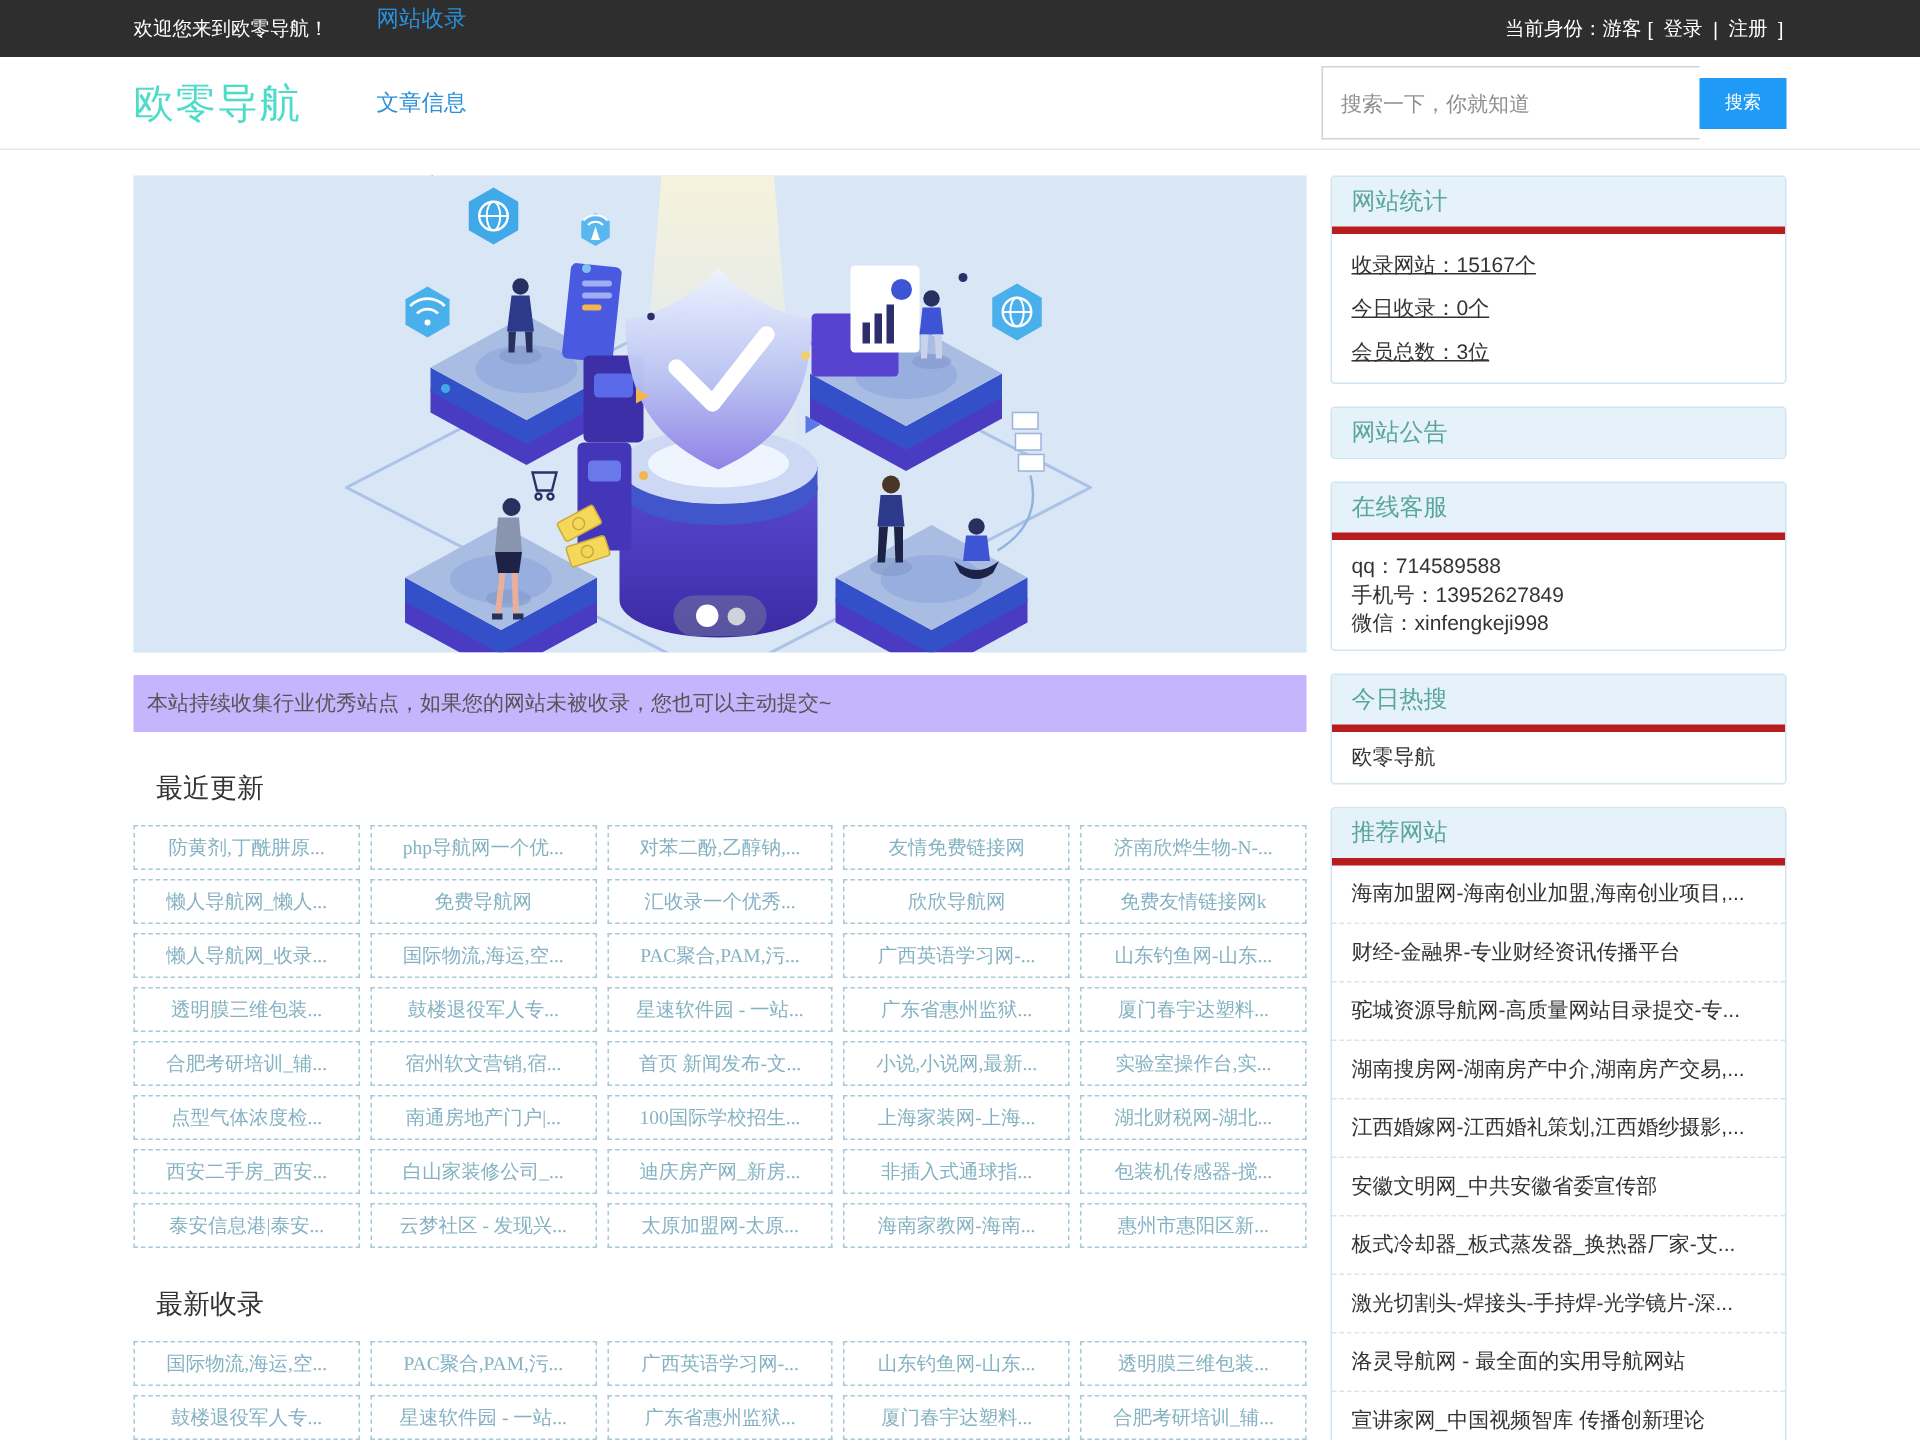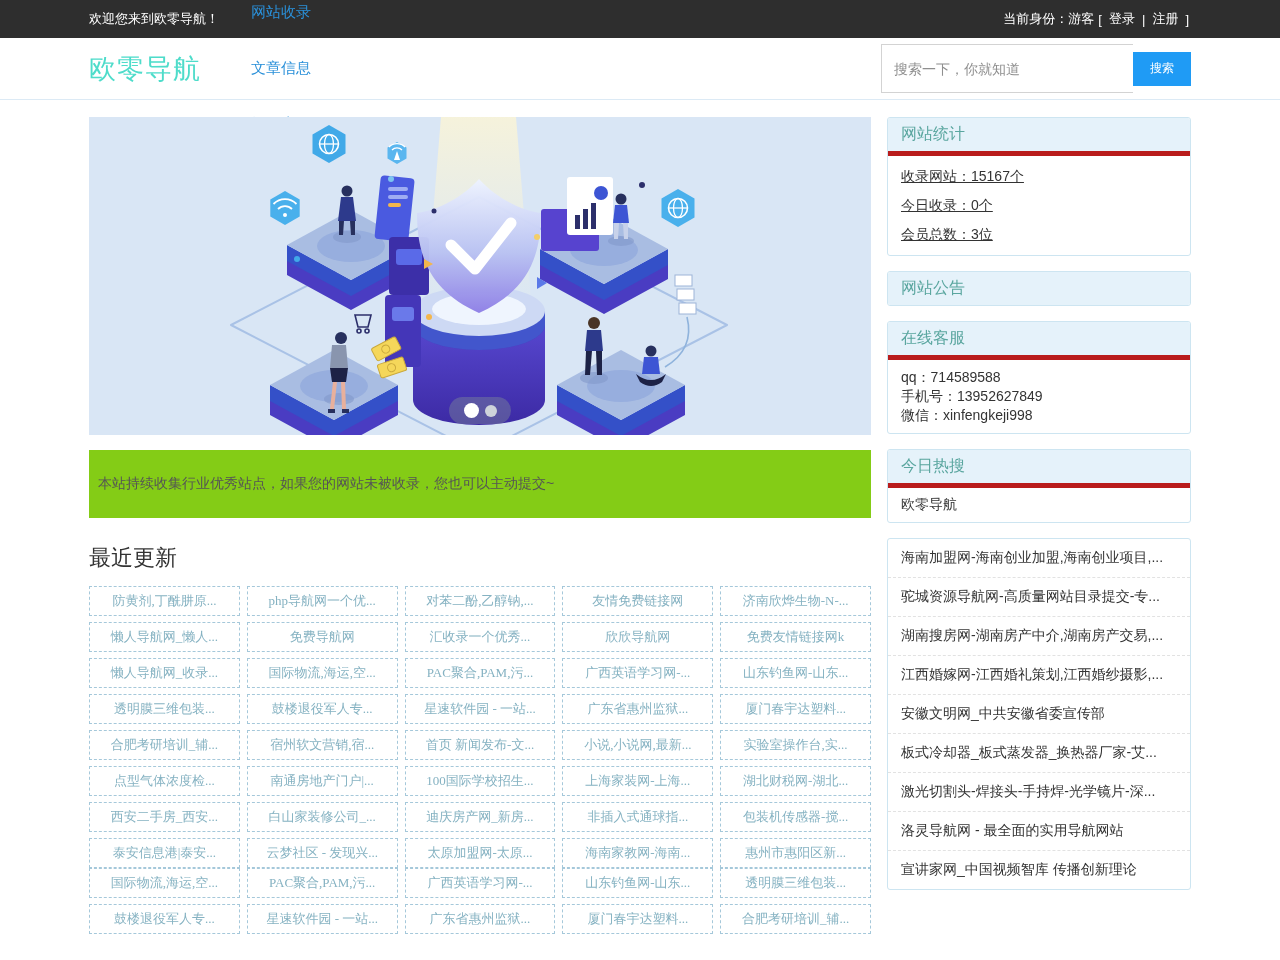--- a/index.html
+++ b/index.html
@@ -38,24 +38,24 @@
 
   
   .banner { position:relative; width:782px; height:318px; background:#d9e6f5; overflow:hidden; }
   .dots { position:absolute; left:50%; transform:translateX(-50%); bottom:11px;
           width:62px; height:27px; border-radius:14px; background:rgba(125,136,152,.45);
           display:flex; align-items:center; justify-content:center; gap:6px; }
   .dot { width:12px; height:12px; border-radius:50%; background:#ced3da; cursor:pointer; }
   .dot.active { background:#fff; width:15px; height:15px; }
 
   
-  .notice { margin-top:15px; background:#84cc16; padding:25px 9px; font-size:14px; color:#555; }
-
-  
-  .sec-title { margin:25px 0 13px; font-size:22px; font-weight:400; color:#333; }
+  .notice { margin-top:15px; background:#c4b5fd; padding:10px 9px; font-size:14px; color:#555; }
+
+  
+  .sec-title { margin:25px 15px 13px; font-size:18px; font-weight:400; color:#333; }
   .grid { display:grid; grid-template-columns:repeat(5,1fr); gap:6px 7px;font-family:Liberation Serif, serif; }
   .cell { display:block; height:30px; line-height:28px; border:1px dashed #a5c8da;
           text-align:center; font-size:13px; color:#85b2c2; white-space:nowrap;
           overflow:hidden; padding:0 6px; background:#fff; }
 
   
   .box { border:1px solid #cde5f1; border-radius:3px; margin-bottom:15px; overflow:hidden; background:#fff; }
   .box-h { background:#e5f2fa; padding:6px 13px; font-size:16px; color:#5aa69f;
            border-bottom:5px solid #b91c1c; }
   .box-solo .box-h { border-bottom:none; }
@@ -305,20 +305,21 @@
         <a class="cell" href="#">迪庆房产网_新房...</a>
         <a class="cell" href="#">非插入式通球指...</a>
         <a class="cell" href="#">包装机传感器-搅...</a>
         <a class="cell" href="#">泰安信息港|泰安...</a>
         <a class="cell" href="#">云梦社区 - 发现兴...</a>
         <a class="cell" href="#">太原加盟网-太原...</a>
         <a class="cell" href="#">海南家教网-海南...</a>
         <a class="cell" href="#">惠州市惠阳区新...</a>
       </div>
 
+    <h2 class="sec-title">最新收录</h2>
     <div class="grid">
         <a class="cell" href="#">国际物流,海运,空...</a>
         <a class="cell" href="#">PAC聚合,PAM,污...</a>
         <a class="cell" href="#">广西英语学习网-...</a>
         <a class="cell" href="#">山东钓鱼网-山东...</a>
         <a class="cell" href="#">透明膜三维包装...</a>
         <a class="cell" href="#">鼓楼退役军人专...</a>
         <a class="cell" href="#">星速软件园 - 一站...</a>
         <a class="cell" href="#">广东省惠州监狱...</a>
         <a class="cell" href="#">厦门春宇达塑料...</a>
@@ -350,22 +351,24 @@
     </div>
 
     <div class="box">
       <div class="box-h">今日热搜</div>
       <div class="hot">
           <a href="#">欧零导航</a>
         </div>
     </div>
 
     <div class="box">
+      <div class="box-h">推荐网站</div>
       <div class="rec">
           <a href="#">海南加盟网-海南创业加盟,海南创业项目,...</a>
+          <a href="#">财经-金融界-专业财经资讯传播平台</a>
           <a href="#">驼城资源导航网-高质量网站目录提交-专...</a>
           <a href="#">湖南搜房网-湖南房产中介,湖南房产交易,...</a>
           <a href="#">江西婚嫁网-江西婚礼策划,江西婚纱摄影,...</a>
           <a href="#">安徽文明网_中共安徽省委宣传部</a>
           <a href="#">板式冷却器_板式蒸发器_换热器厂家-艾...</a>
           <a href="#">激光切割头-焊接头-手持焊-光学镜片-深...</a>
           <a href="#">洛灵导航网 - 最全面的实用导航网站</a>
           <a href="#">宣讲家网_中国视频智库 传播创新理论</a>
         </div>
     </div>

